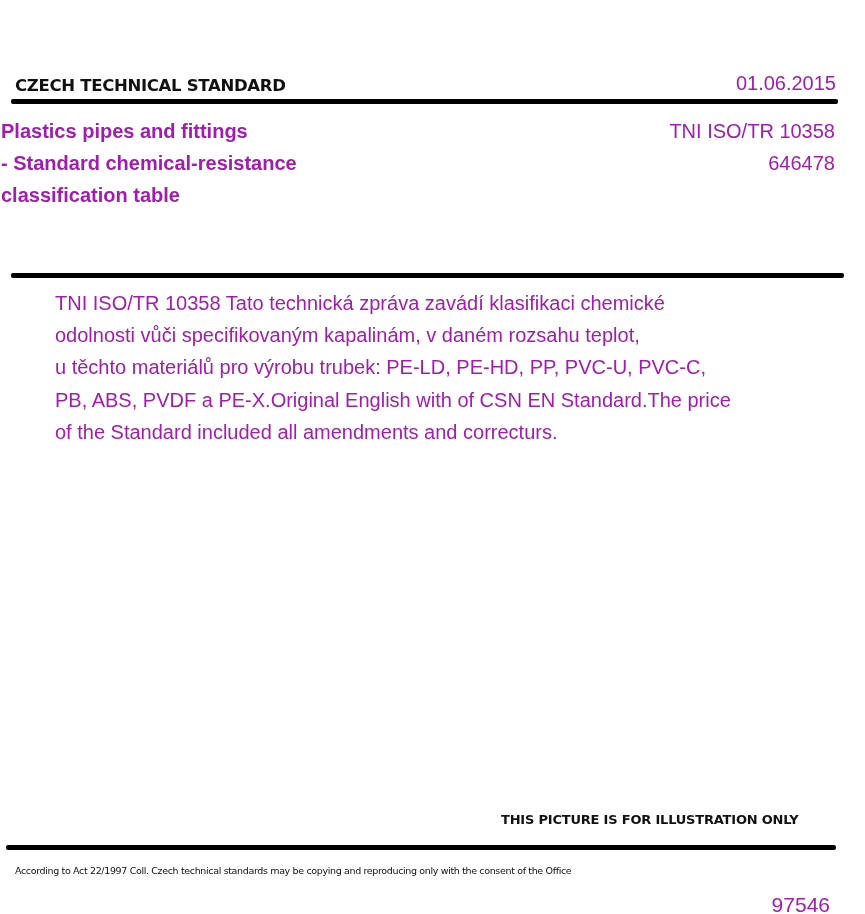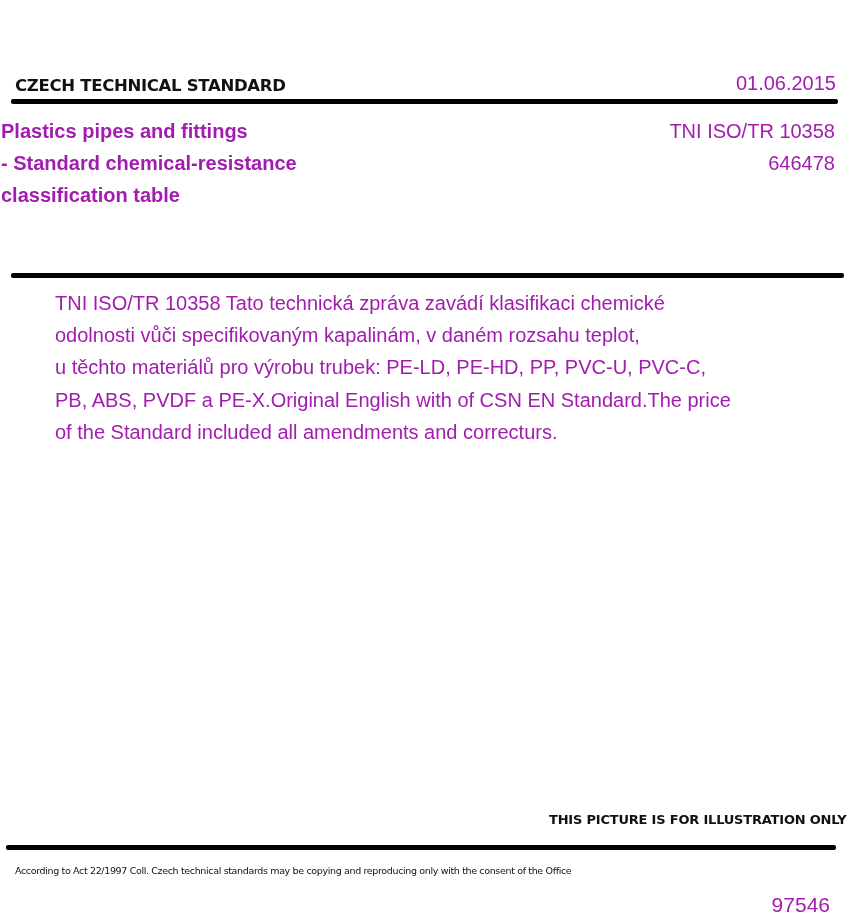--- a/index.html
+++ b/index.html
@@ -64,21 +64,20 @@
     .desc div { white-space: nowrap; }
     .illustration {
       left: 501px;
       top: 811px;
       font-family: "DejaVu Sans", sans-serif;
       font-weight: bold;
       font-size: 13px;
       letter-spacing: -0.2px;
       color: #111111;
       line-height: 18px;
-      margin-left: 48px;
     }
     .legal {
       left: 15px;
       top: 864px;
       font-family: "DejaVu Sans", sans-serif;
       font-size: 9.5px;
       letter-spacing: -0.35px;
       color: #111111;
       line-height: 13px;
     }

